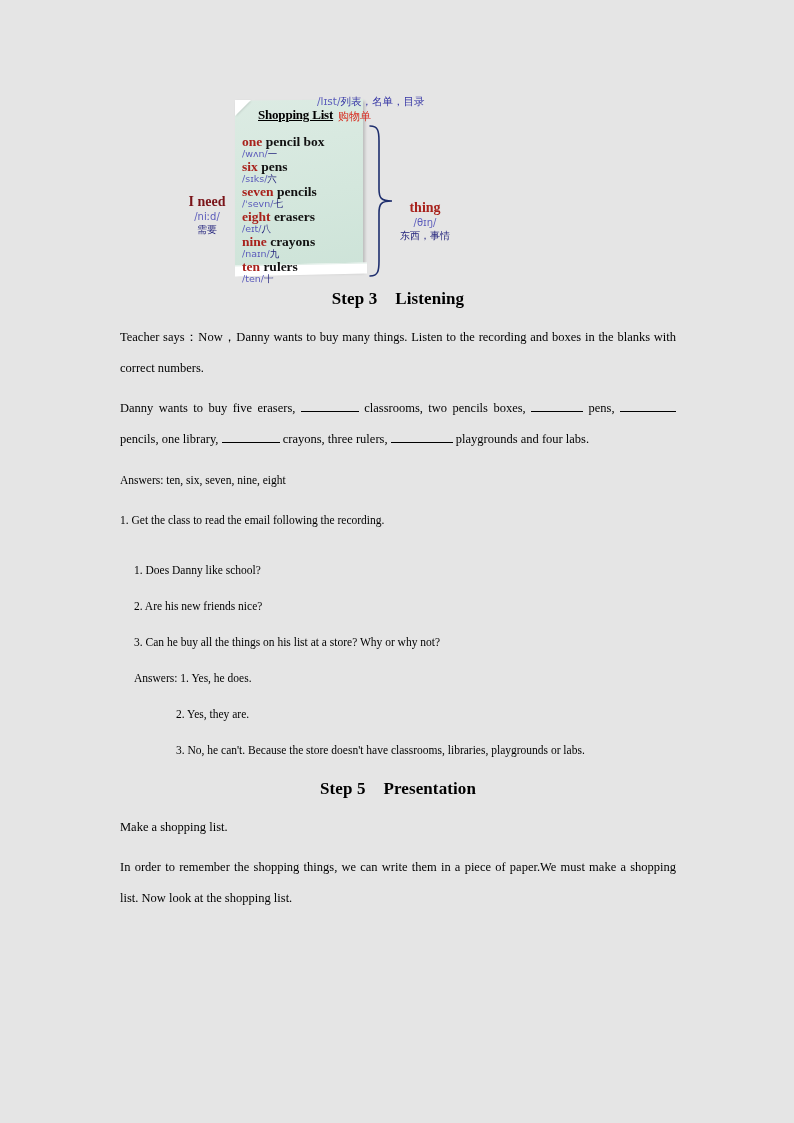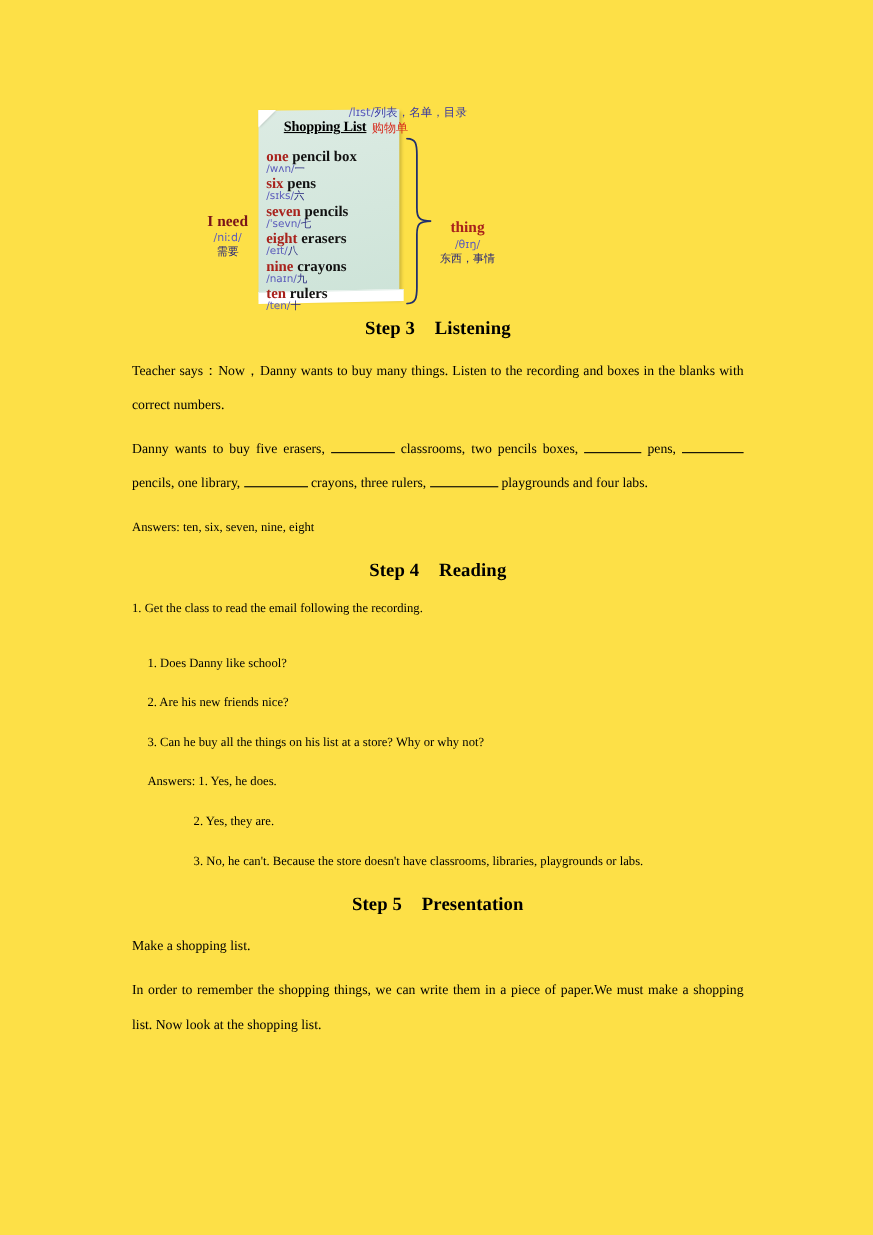--- a/index.html
+++ b/index.html
@@ -14,21 +14,21 @@
     font-family: "Liberation Serif", "DejaVu Serif", serif;
     color: #000000;
     overflow: hidden;
   }
 
   .page {
     position: absolute;
     left: 0; top: 0;
     width: 794px;
     height: 1123px;
-    background: #fde047;
+    background: #e5e5e5;
   }
 
   
   .illus {
     position: absolute;
     left: 120px;
     top: 92px;
     width: 560px;
     height: 192px;
   }
@@ -328,23 +328,20 @@
       <span class="blank bl-5"></span>
       <span>playgrounds and four labs.</span>
     </p>
 
     <div class="gap-md"></div>
 
     <p class="small">Answers: ten, six, seven, nine, eight</p>
 
     <div class="gap-lg"></div>
 
-    <div class="step-head">
-      <span>Step 4</span><span class="sp"></span><span>Reading</span>
-    </div>
 
     <p class="small">1. Get the class to read the email following the recording.</p>
     <div class="gap-md"></div>
 
     <div class="gap-md"></div>
 
     <p class="small indent1">1. Does Danny like school?</p>
     <div class="gap-md"></div>
     <p class="small indent1">2. Are his new friends nice?</p>
     <div class="gap-md"></div>

